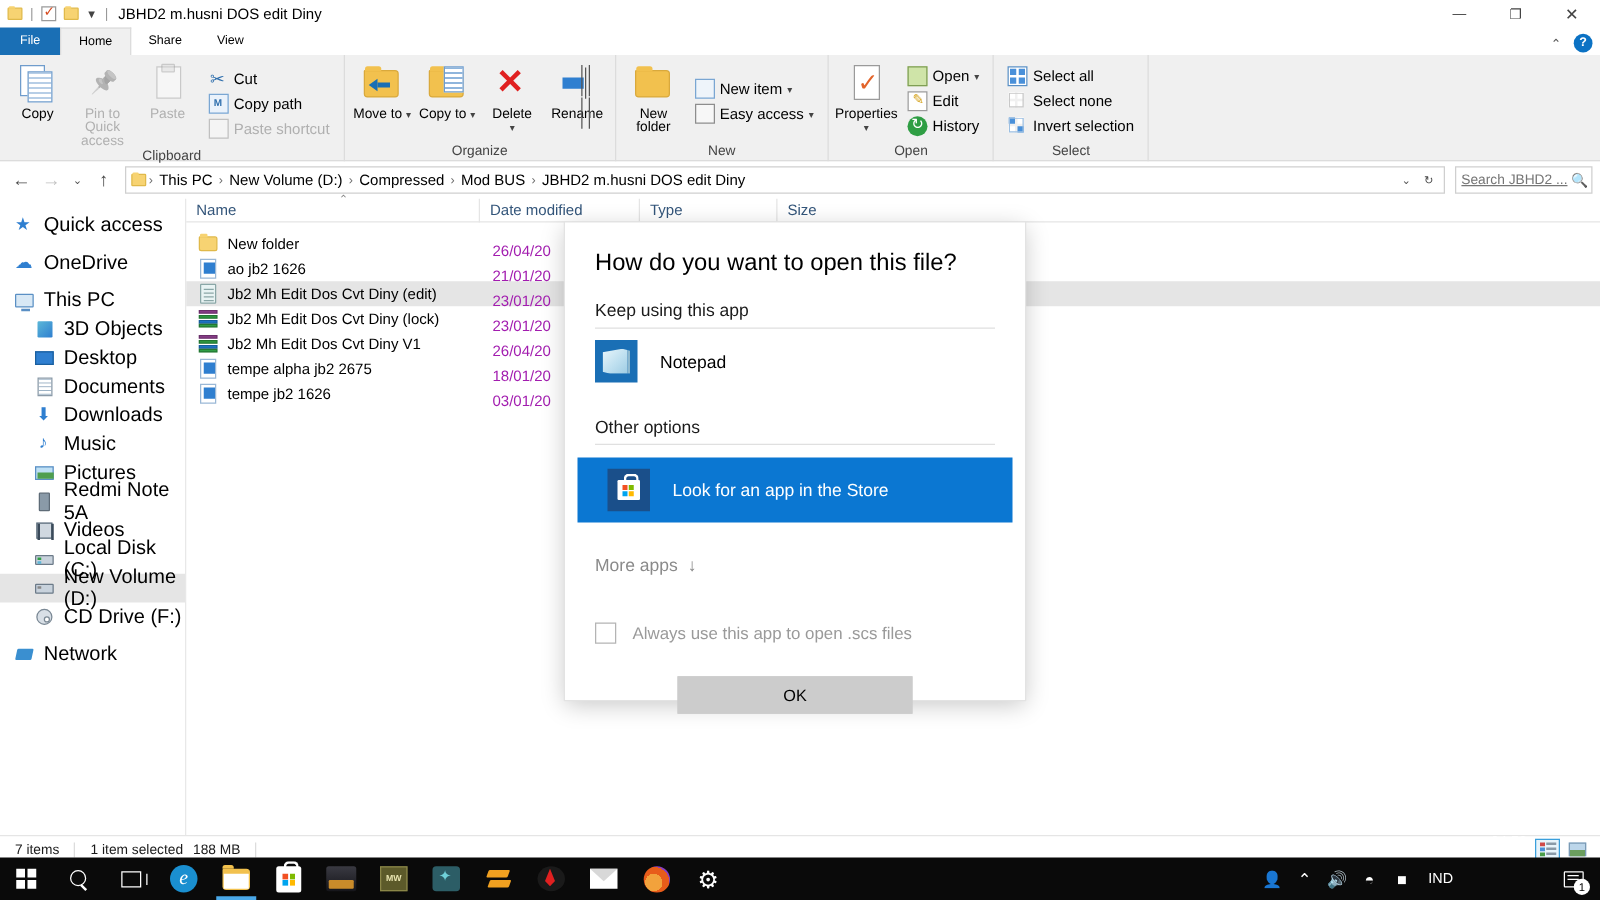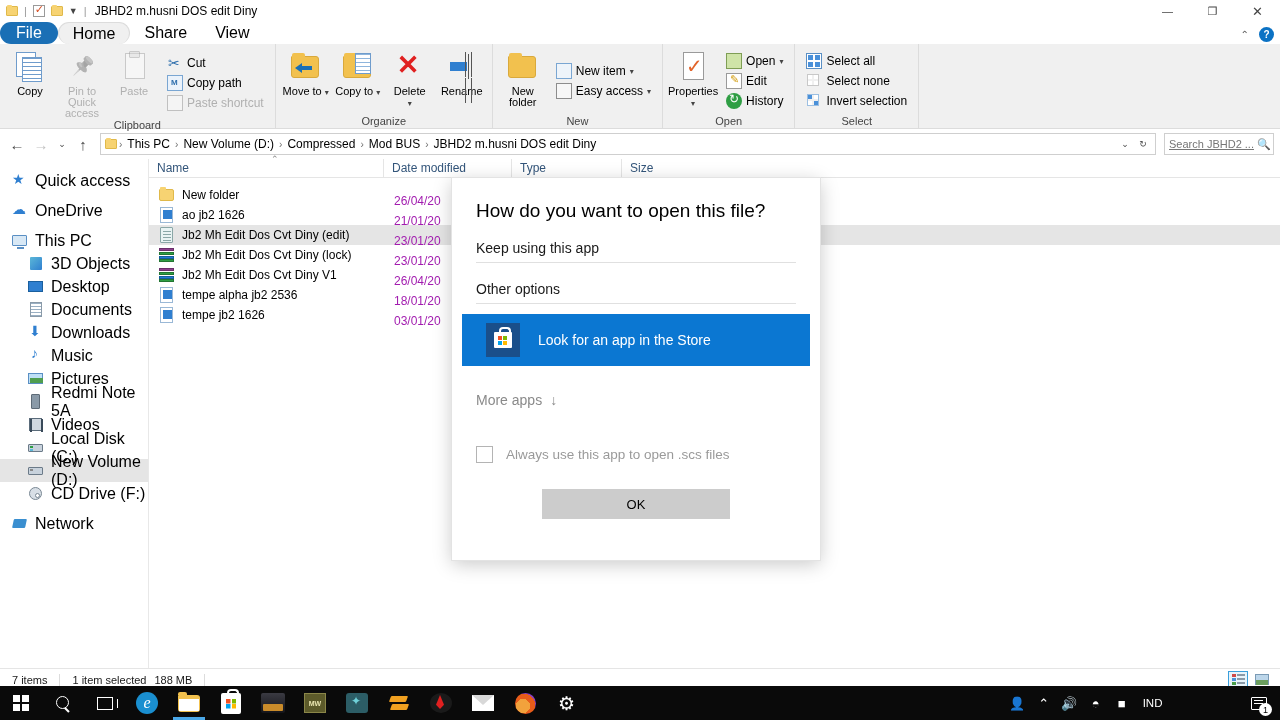--- a/index.html
+++ b/index.html
@@ -19,21 +19,21 @@
   .tb-check { width:12px; height:12px; border:1px solid #9a9a9a; background:#fff; position:relative; }
   .tb-check:after { content:'✓'; position:absolute; top:-3px; left:1px; font-size:11px; color:#d64b20; }
   .tb-caret { font-size:9px; color:#444; }
   .tb-title { margin-left:8px; font-size:12px; color:#000; }
   .win-ctrls { position:absolute; right:0; top:0; height:22px; display:flex; }
   .win-btn { width:45px; height:22px; display:flex; align-items:center; justify-content:center; color:#444; font-size:11px; }
   .win-btn.close { font-size:13px; }
 
   
   .tabs { height:22px; background:#fff; display:flex; align-items:flex-end; position:relative; }
-  .tab { padding:0 14px; height:22px; line-height:22px; font-size:16px; color:#000;border-radius:11px; }
+  .tab { padding:0 14px; height:22px; line-height:22px; font-size:10px; color:#000; }
   .tab.file { background:#1a6fb5; color:#fff; padding:0 16px; }
   .tab.active { background:#f0f0f0; border-top:1px solid #dcdcdc; border-left:1px solid #dcdcdc; border-right:1px solid #dcdcdc; }
   .tabs-right { position:absolute; right:6px; bottom:2px; display:flex; align-items:center; gap:10px; }
   .chev-up { color:#555; font-size:10px; }
   .help-ico { width:15px; height:15px; border-radius:50%; background:#0b72c4; color:#fff; font-size:10px; font-weight:bold; display:flex; align-items:center; justify-content:center; }
 
   
   .ribbon { height:85px; background:#f0f0f0; border-bottom:1px solid #dcdcdc; display:flex; position:relative; }
   .rgroup { display:flex; flex-direction:column; justify-content:space-between; height:85px; border-right:1px solid #dcdcdc; position:relative; }
   .rgroup-body { display:flex; padding:3px 4px 0 4px; flex:1; }
@@ -578,21 +578,21 @@
               <i></i>
               <i></i>
             </span>
           </span>
         <span>Jb2 Mh Edit Dos Cvt Diny V1</span>
       </div>
       <div class="frow">
         <span class="fico">
             <span class="ic-blue"></span>
           </span>
-        <span>tempe alpha jb2 2536</span>
+        <span>tempe alpha jb2 2675</span>
       </div>
       <div class="frow">
         <span class="fico">
             <span class="ic-blue"></span>
           </span>
         <span>tempe jb2 1626</span>
       </div>
 
       <span class="fdate" style="left:245px; top:9px;">26/04/20</span>
       <span class="fdate" style="left:245px; top:29px;">21/01/20</span>
@@ -616,20 +616,27 @@
     <div class="vbtn">
         <span class="vb-big"></span>
       </div>
   </div>
 </div>
 
 <div class="dlg">
   <div class="dlg-title">How do you want to open this file?</div>
   <div class="dlg-sub">Keep using this app</div>
   <div class="dlg-rule"></div>
+  <div class="dlg-row">
+    <span class="app-ico">
+        <span class="np-bg"></span>
+        <span class="np-pad"></span>
+      </span>
+    <span class="name">Notepad</span>
+  </div>
   <div class="dlg-sub">Other options</div>
   <div class="dlg-rule"></div>
   <div class="dlg-row hl">
     <span class="app-ico">
         <span class="st-bg"></span>
         <span class="st-bag"></span>
       </span>
     <span class="name">Look for an app in the Store</span>
   </div>
   <div class="more-apps">

